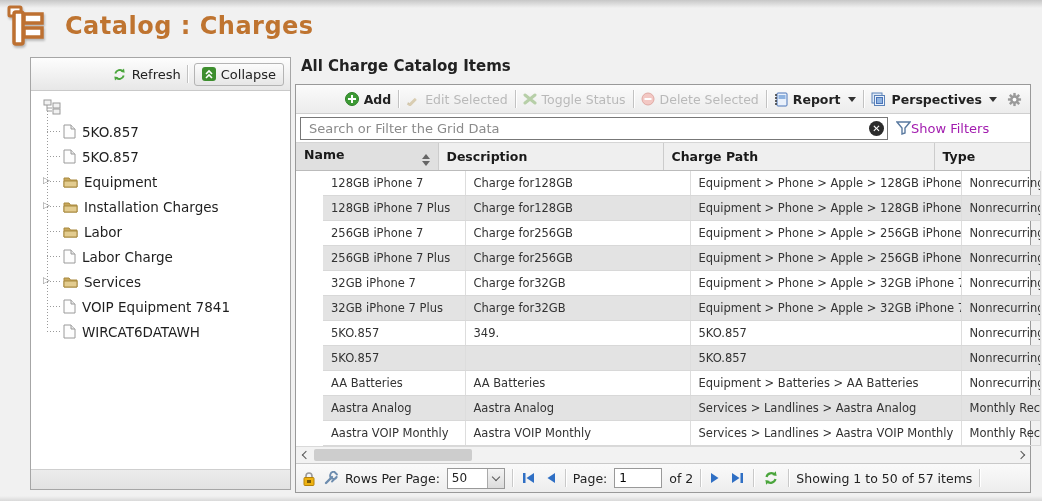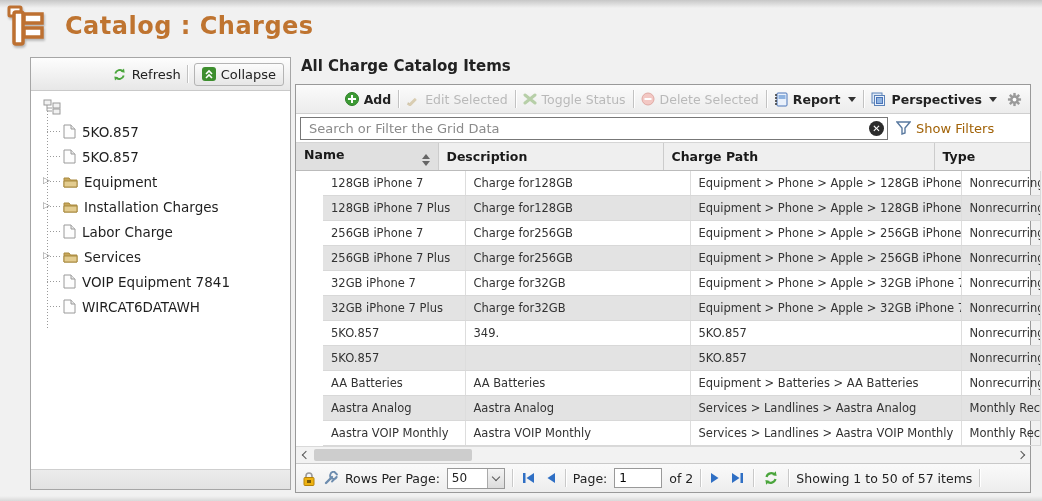--- a/index.html
+++ b/index.html
@@ -53,21 +53,21 @@
   .caret { width:0; height:0; border-left:4px solid transparent; border-right:4px solid transparent;
     border-top:5px solid #333; margin-left:2px; }
 
   .search-row { flex:0 0 29px; display:flex; align-items:center; padding:2px 4px; gap:8px; border-bottom:1px solid #d5d5d5; }
   .search-box { position:relative; width:588px; height:23px; }
   .search-box input { width:100%; height:100%; border:1px solid #777; padding:0 24px 0 8px;
     font-size:13px; color:#333; font-family:inherit; }
   .search-box input::placeholder { color:#8a8a8a; }
   .clear-btn { position:absolute; right:4px; top:4px; width:15px; height:15px; border-radius:50%;
     background:#2b2b2b; color:#fff; font-size:10px; line-height:15px; text-align:center; cursor:pointer; }
-  .show-filters { display:flex; align-items:center; gap:5px; font-size:13px; color:#a16207; cursor:pointer; }
+  .show-filters { display:flex; align-items:center; font-size:13px; color:#a21caf; cursor:pointer; }
 
   table.grid { border-collapse:collapse; table-layout:fixed; width:717px; font-size:11.5px; }
   .grid th { height:27px; background:#efefef; border-right:1px solid #ccc; border-bottom:1px solid #bbb;
     text-align:left; padding:0 8px; font-size:12.5px; color:#1a1a1a; cursor:pointer; white-space:nowrap; overflow:hidden; }
   .grid th.sorted { background:#e0e0e0;margin-left:8px; }
   .grid td { height:25px; border-right:1px solid #ddd; border-bottom:1px solid #d8d8d8;
     padding:0 8px; white-space:nowrap; overflow:hidden; color:#333; }
   .grid tr.alt td { background:#e3e3e3; }
   .sort-arrows { float:right; display:flex; flex-direction:column; gap:2px; margin-top:7px; }
   .sa-up { width:0; height:0; border-left:4px solid transparent; border-right:4px solid transparent; border-bottom:5px solid #666; }
@@ -174,20 +174,30 @@
         <div class="tree-row">
           <span class="t-exp">▷</span>
           <span class="t-stub"></span>
           <span class="t-icon">
             <svg width="15" height="13" viewBox="0 0 15 13">
               <path d="M1 3 h5 l1.5 2 H14 v7 H1 Z" fill="#c9a85c" stroke="#a8893f"></path>
               <path d="M1 6 h13 v6 H1 Z" fill="#e3cc8f" stroke="#a8893f"></path>
             </svg>
           </span>
           <span class="t-label">Installation Charges</span>
+        </div>
+        <div class="tree-row">
+          <span class="t-stub"></span>
+          <span class="t-icon">
+            <svg width="15" height="13" viewBox="0 0 15 13">
+              <path d="M1 3 h5 l1.5 2 H14 v7 H1 Z" fill="#c9a85c" stroke="#a8893f"></path>
+              <path d="M1 6 h13 v6 H1 Z" fill="#e3cc8f" stroke="#a8893f"></path>
+            </svg>
+          </span>
+          <span class="t-label">Labor</span>
         </div>
         <div class="tree-row">
           <span class="t-stub"></span>
           <span class="t-icon">
             <svg width="13" height="15" viewBox="0 0 13 15">
               <path d="M1 1 H8 L12 5 V14 H1 Z" fill="#fdfdfd" stroke="#9a9a9a"></path>
               <path d="M8 1 V5 H12" fill="#e8e8e8" stroke="#9a9a9a"></path>
             </svg>
           </span>
           <span class="t-label">Labor Charge</span>

